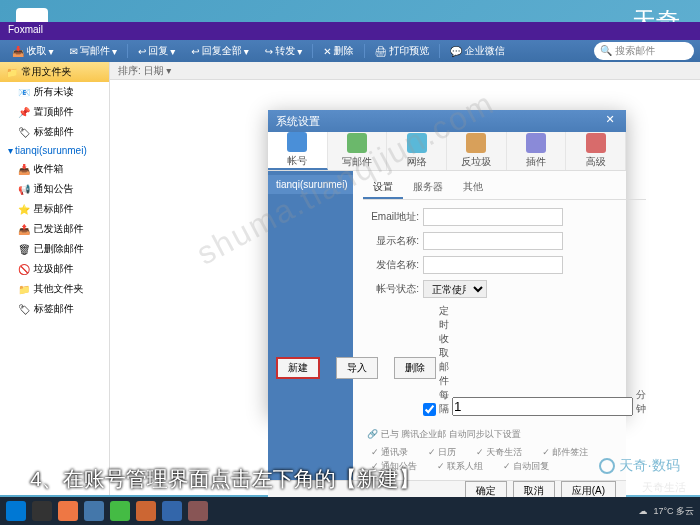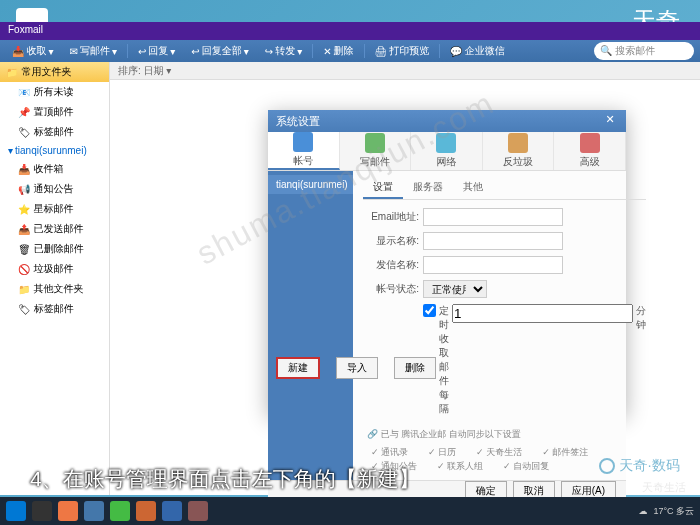--- a/index.html
+++ b/index.html
@@ -35,21 +35,21 @@
 .dlg-left-item{padding:4px 8px;color:#fff;font-size:10px;background:#5a8dc8;cursor:pointer}
 .dlg-right{flex:1;padding:6px 10px;display:flex;flex-direction:column}
 .sub-tabs{display:flex;gap:0;font-size:10px;border-bottom:1px solid #ddd;margin-bottom:8px}
 .sub-tab{padding:3px 10px;cursor:pointer;color:#666}
 .sub-tab.active{border-bottom:2px solid #4a7db8;color:#333}
 .form-row{display:flex;align-items:center;margin-bottom:6px;font-size:10px}
 .form-row label{width:56px;text-align:right;color:#555;margin-right:4px}
 .form-row input[type=text],.form-row select{border:1px solid #ccc;padding:2px 4px;font-size:10px;height:18px}
 .form-row .wide{width:140px}
 .form-row .sel{width:64px}
-.chk-line{font-size:10px;color:#555;display:flex;align-items:flex-start;gap:3px;margin-left:60px;margin-bottom:6px}
+.chk-line{font-size:10px;color:#555;display:flex;align-items:flex-end;gap:3px;margin-left:60px;margin-bottom:6px}
 .sync-note{font-size:9px;color:#888;margin:6px 0 4px;padding-left:4px}
 .sync-opts{font-size:9px;color:#888;padding-left:8px;line-height:1.6}
 .sync-opts span{margin-right:10px}
 .dlg-left-btns{position:absolute;left:8px;bottom:36px;display:flex;gap:16px}
 .dlg-btn{border:1px solid #aaa;background:#f5f5f5;padding:2px 10px;font-size:10px;cursor:pointer}
 .dlg-btn.hl{border:2px solid #c93030}
 .dlg-footer{height:30px;border-top:1px solid #ddd;display:flex;justify-content:flex-end;align-items:center;padding:0 10px;gap:6px;background:#f5f5f5}
 .caption{position:absolute;left:30px;bottom:32px;color:#fff;font-size:21px;text-shadow:0 0 3px #000,0 0 3px #000}
 .brand{position:absolute;right:20px;bottom:50px;color:#4a9fc4;font-size:14px;display:flex;align-items:center;gap:4px;opacity:.7}
 .brand .bico{width:16px;height:16px;border:2px solid #4a9fc4;border-radius:50%;display:inline-block}
@@ -141,20 +141,24 @@
       </div>
     <div class="dlg-tab">
         <div class="tico ti-wl"></div>
         <span>网络</span>
       </div>
     <div class="dlg-tab">
         <div class="tico ti-fl"></div>
         <span>反垃圾</span>
       </div>
     <div class="dlg-tab">
+        <div class="tico ti-cj"></div>
+        <span>插件</span>
+      </div>
+    <div class="dlg-tab">
         <div class="tico ti-gj"></div>
         <span>高级</span>
       </div>
   </div>
   <div class="dlg-body">
     <div class="dlg-left">
       <div class="dlg-left-item">tianqi(surunmei)</div>
     </div>
     <div class="dlg-right">
       <div class="sub-tabs">

